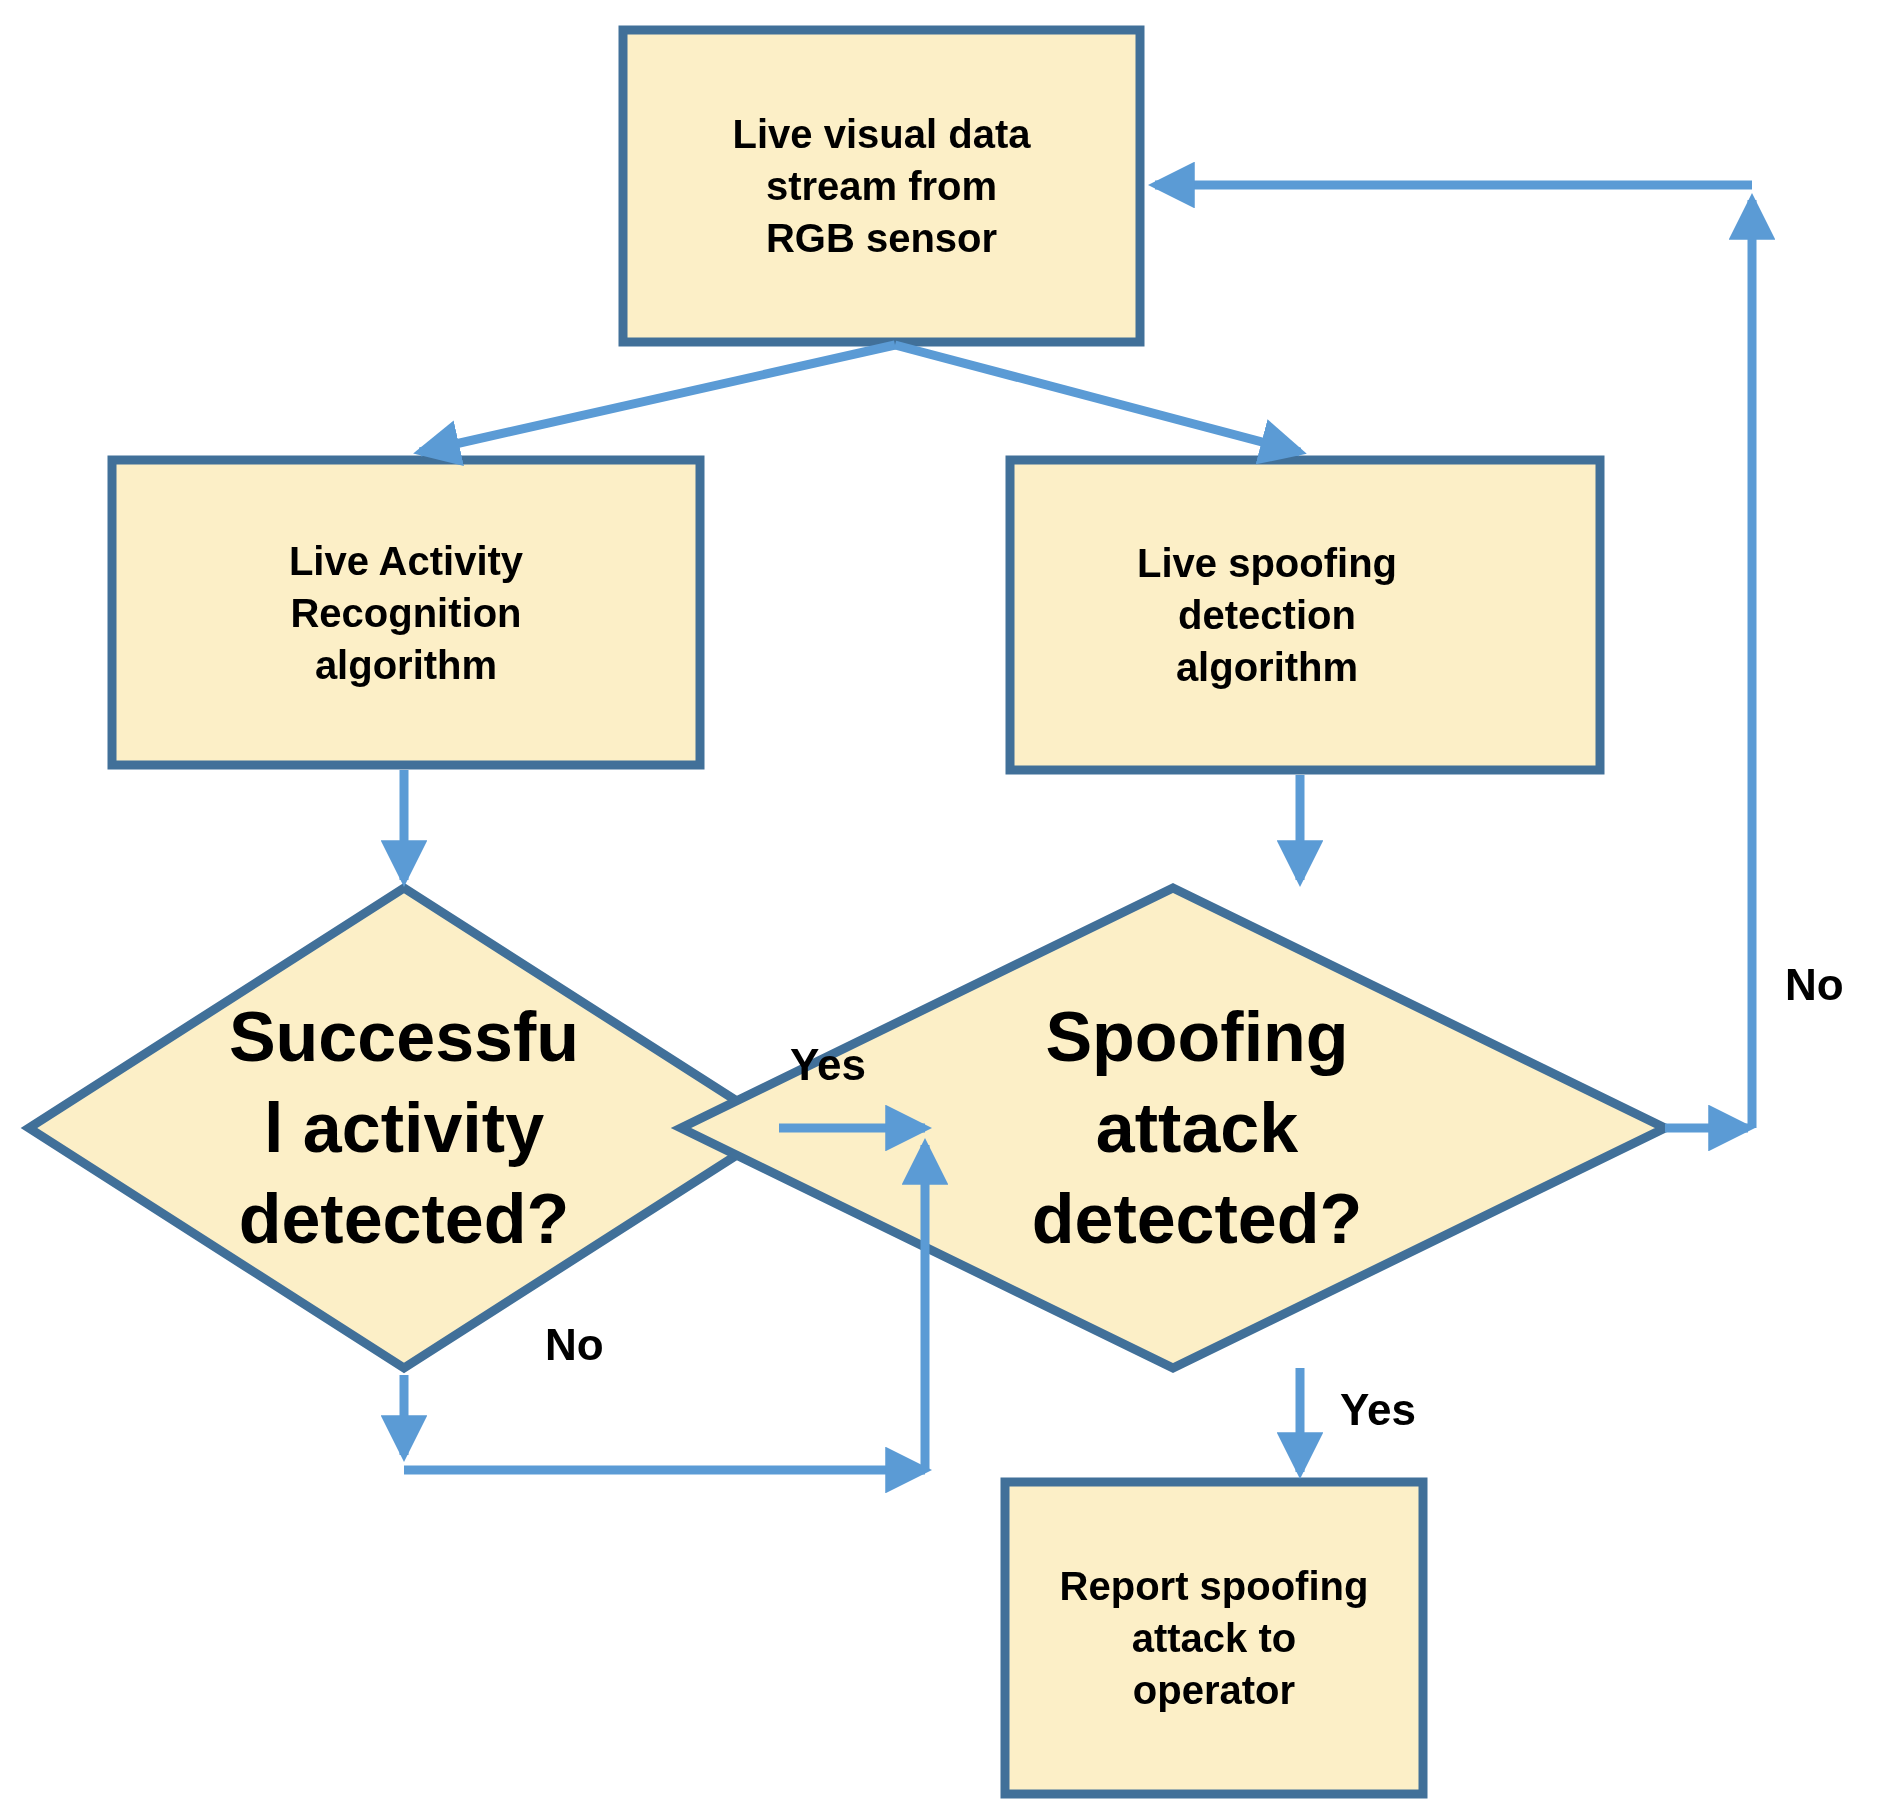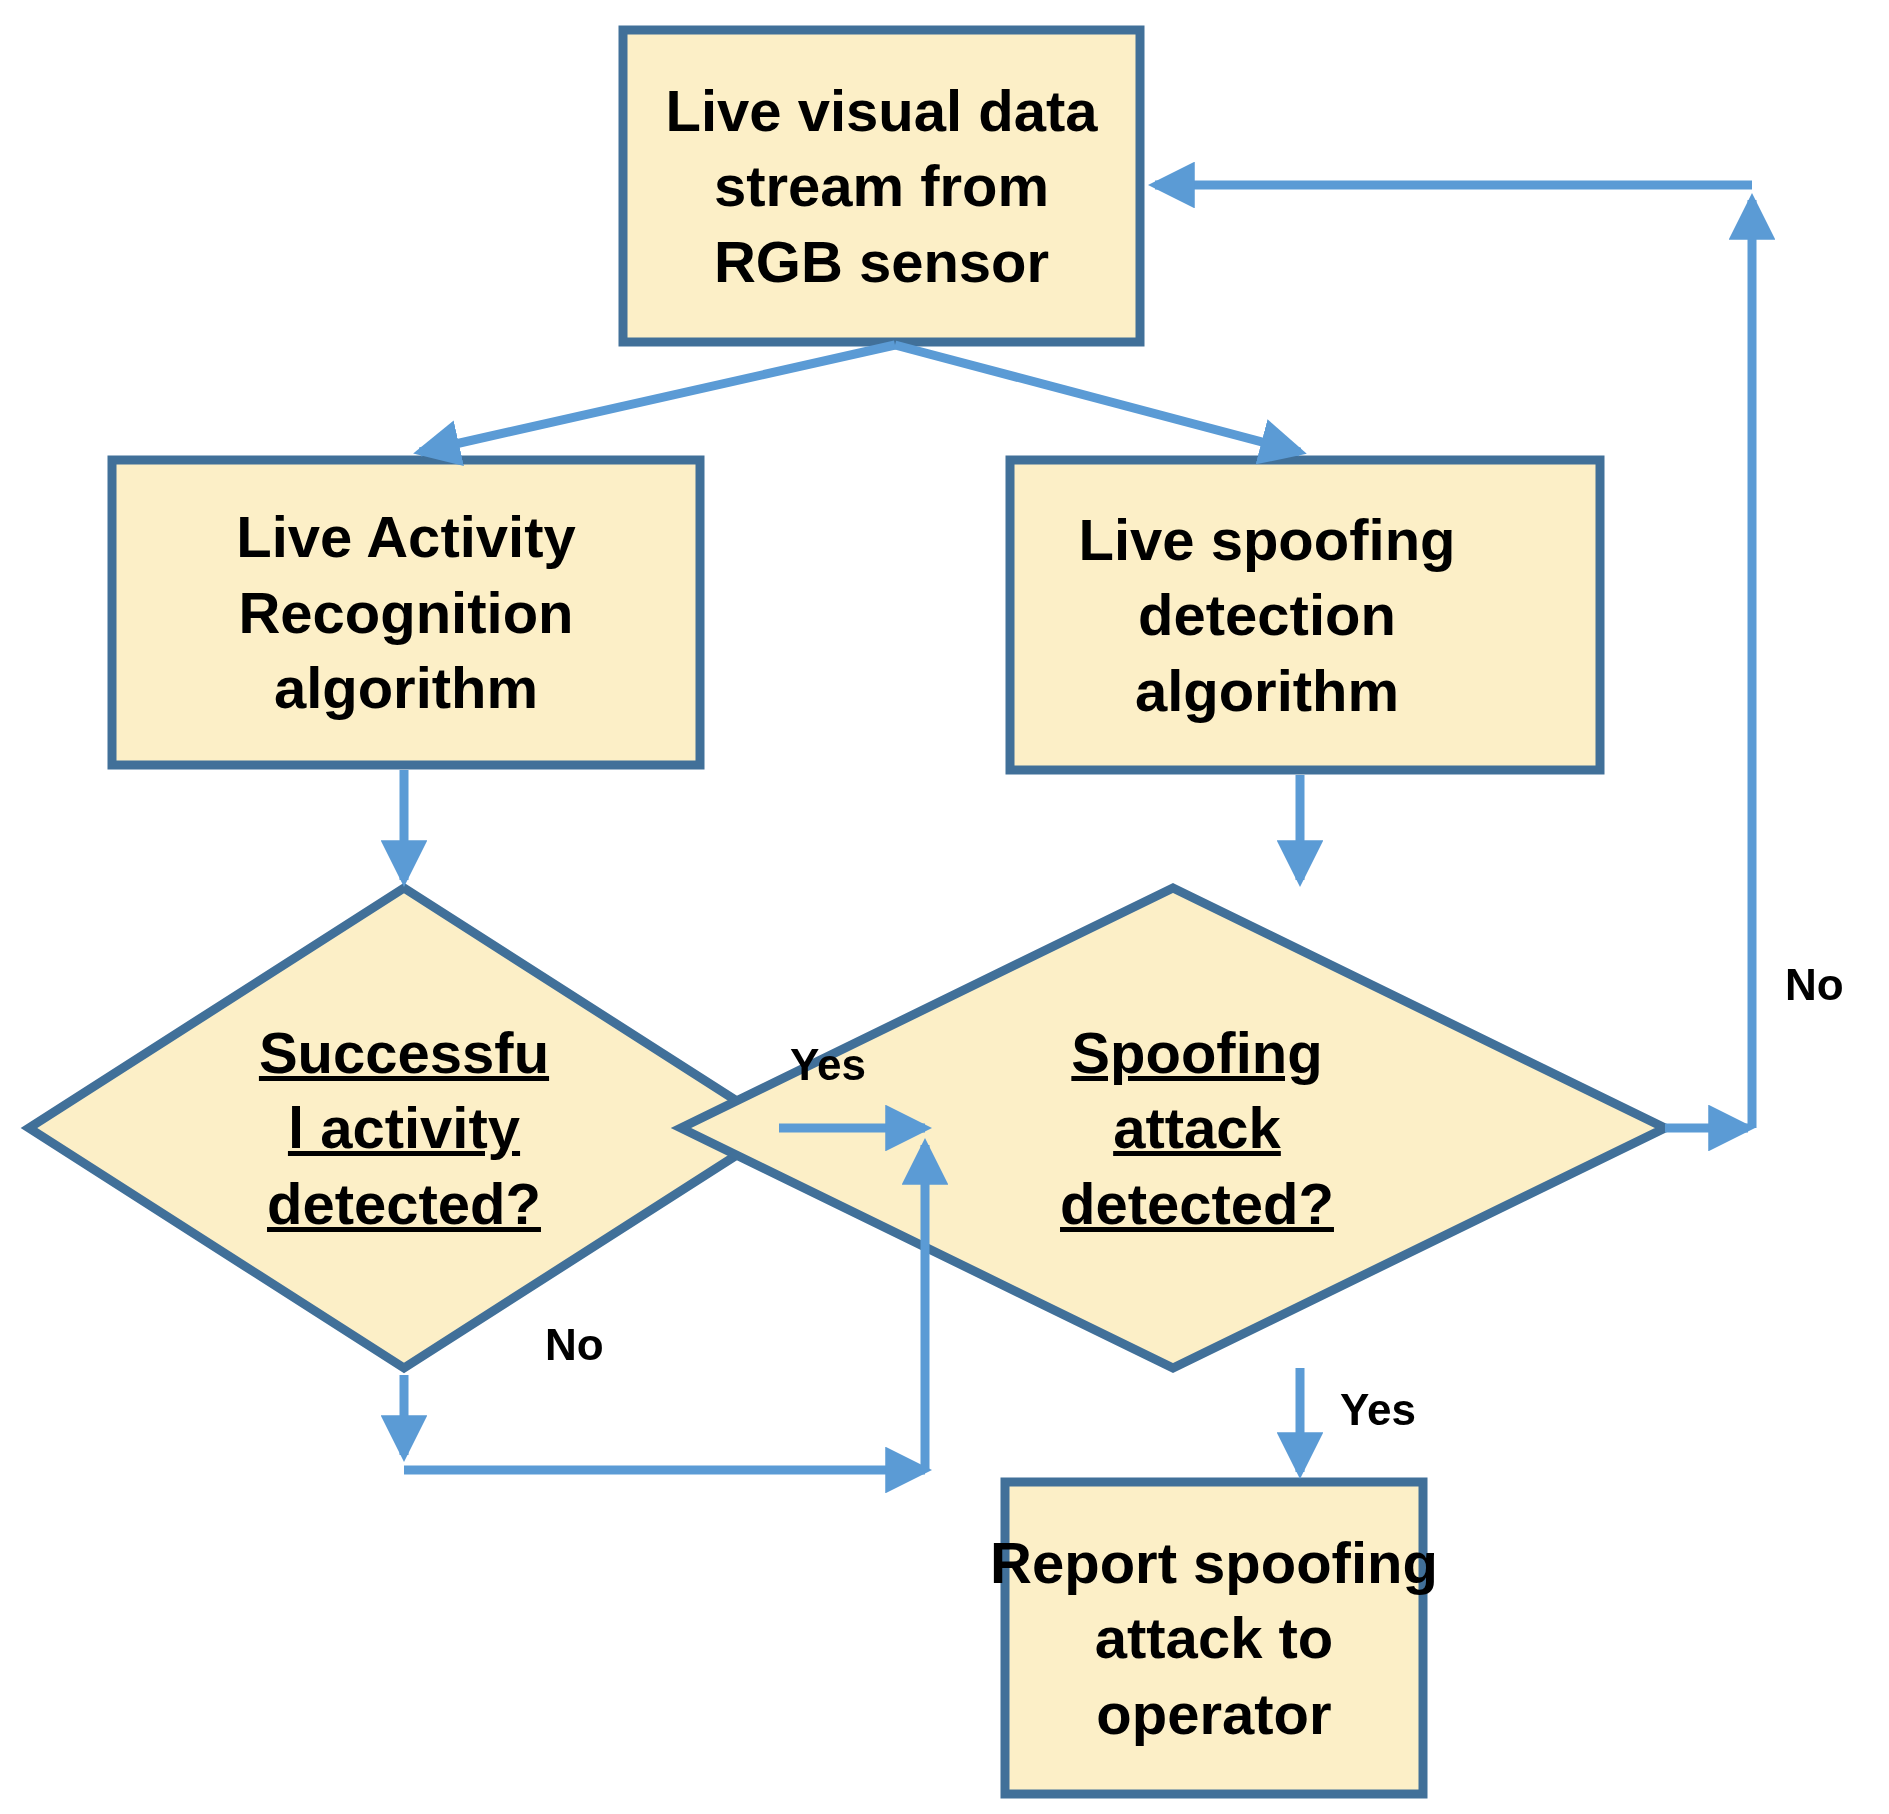--- a/index.html
+++ b/index.html
@@ -28,22 +28,22 @@
     flex-direction: column;
     align-items: center;
     justify-content: center;
     text-align: center;
     font-weight: bold;
     color: #000000;
     line-height: 1.30;
     pointer-events: none;
     white-space: pre-line;
   }
-  .process-label { font-size: 58px; }
-  .decision-label { font-size: 58px; text-decoration: underline; }
+  .process-label { font-size: 40px; }
+  .decision-label { font-size: 70px; }
   .edge-label {
     position: absolute;
     font-weight: bold;
     font-size: 44px;
     color: #000000;
     white-space: nowrap;
   }
 </style>
 </head>
 <body>

